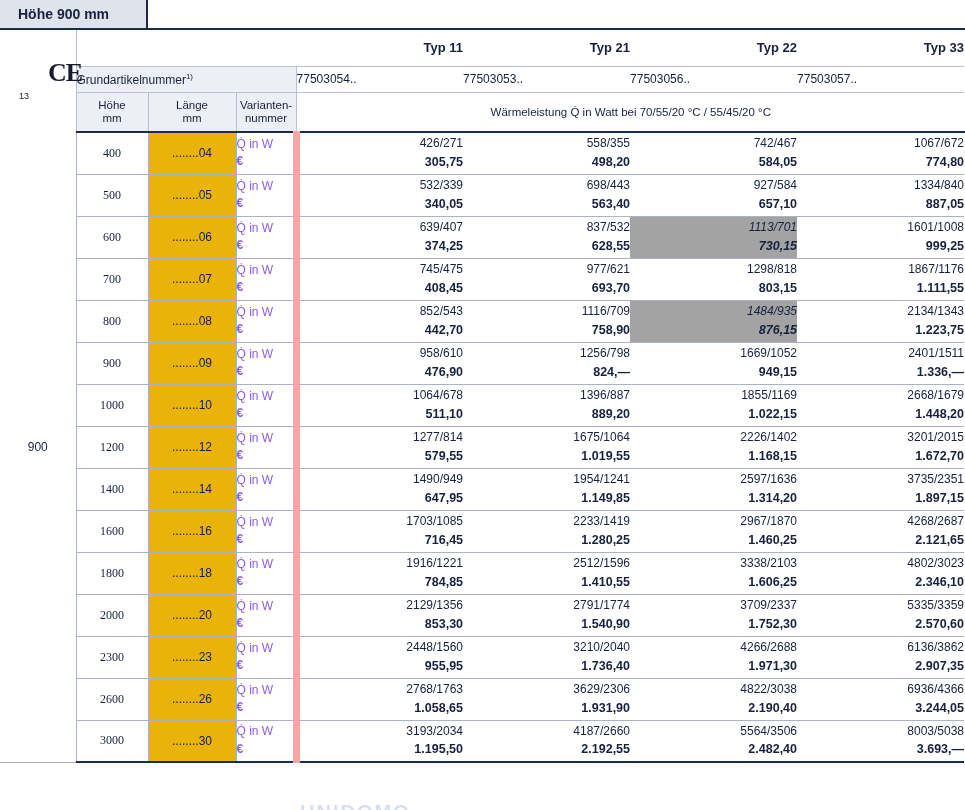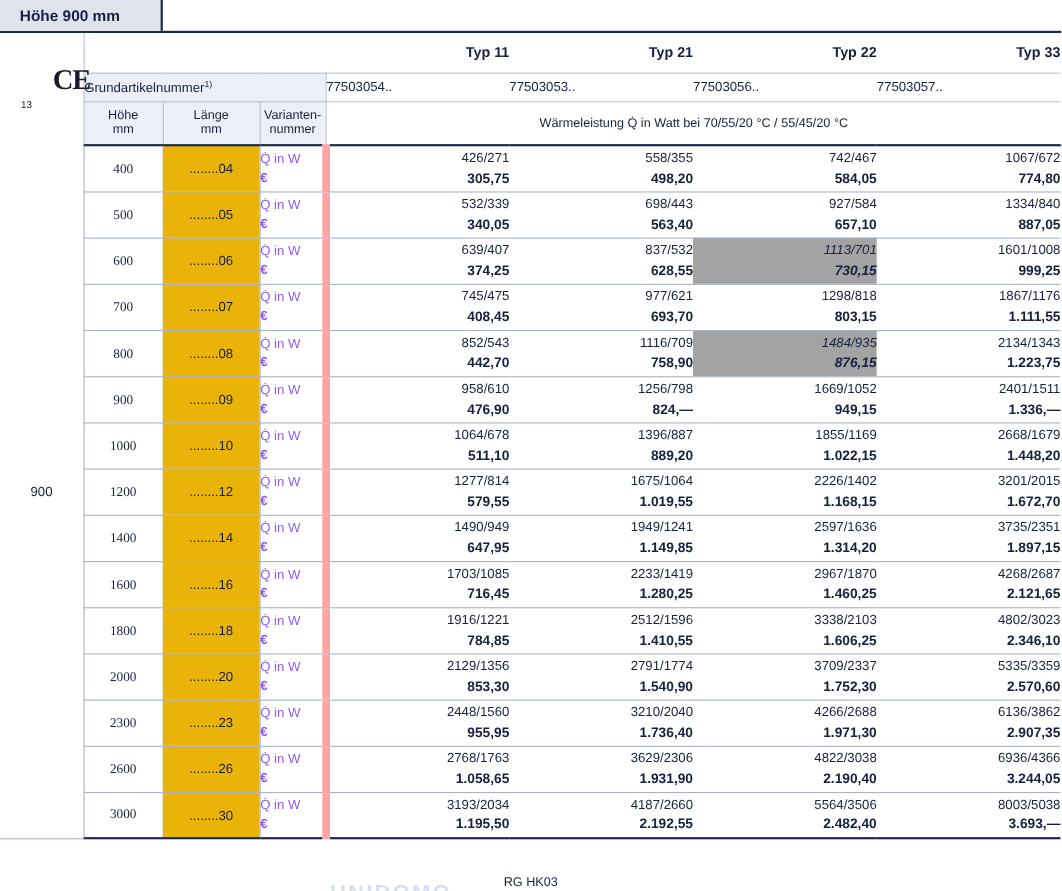--- a/index.html
+++ b/index.html
@@ -469,21 +469,21 @@
           <td class="cell-var">........14</td>
           <td class="cell-unit">
             <span class="u1">Q̇ in W</span>
             <span class="u2">€</span>
           </td>
           <td class="cell-val">
             <span class="v1">1490/949</span>
             <span class="v2">647,95</span>
           </td>
           <td class="cell-val">
-            <span class="v1">1949/1241</span>
+            <span class="v1">1954/1241</span>
             <span class="v2">1.149,85</span>
           </td>
           <td class="cell-val">
             <span class="v1">2597/1636</span>
             <span class="v2">1.314,20</span>
           </td>
           <td class="cell-val">
             <span class="v1">3735/2351</span>
             <span class="v2">1.897,15</span>
           </td>
@@ -629,14 +629,13 @@
           </td>
           <td class="cell-val">
             <span class="v1">8003/5038</span>
             <span class="v2">3.693,—</span>
           </td>
         </tr>
       </tbody>
   </table>
 
   <div class="watermark">UNIDOMO</div>
-  <div class="footer">RG HK03</div>
 </div>
 
 </body></html>

